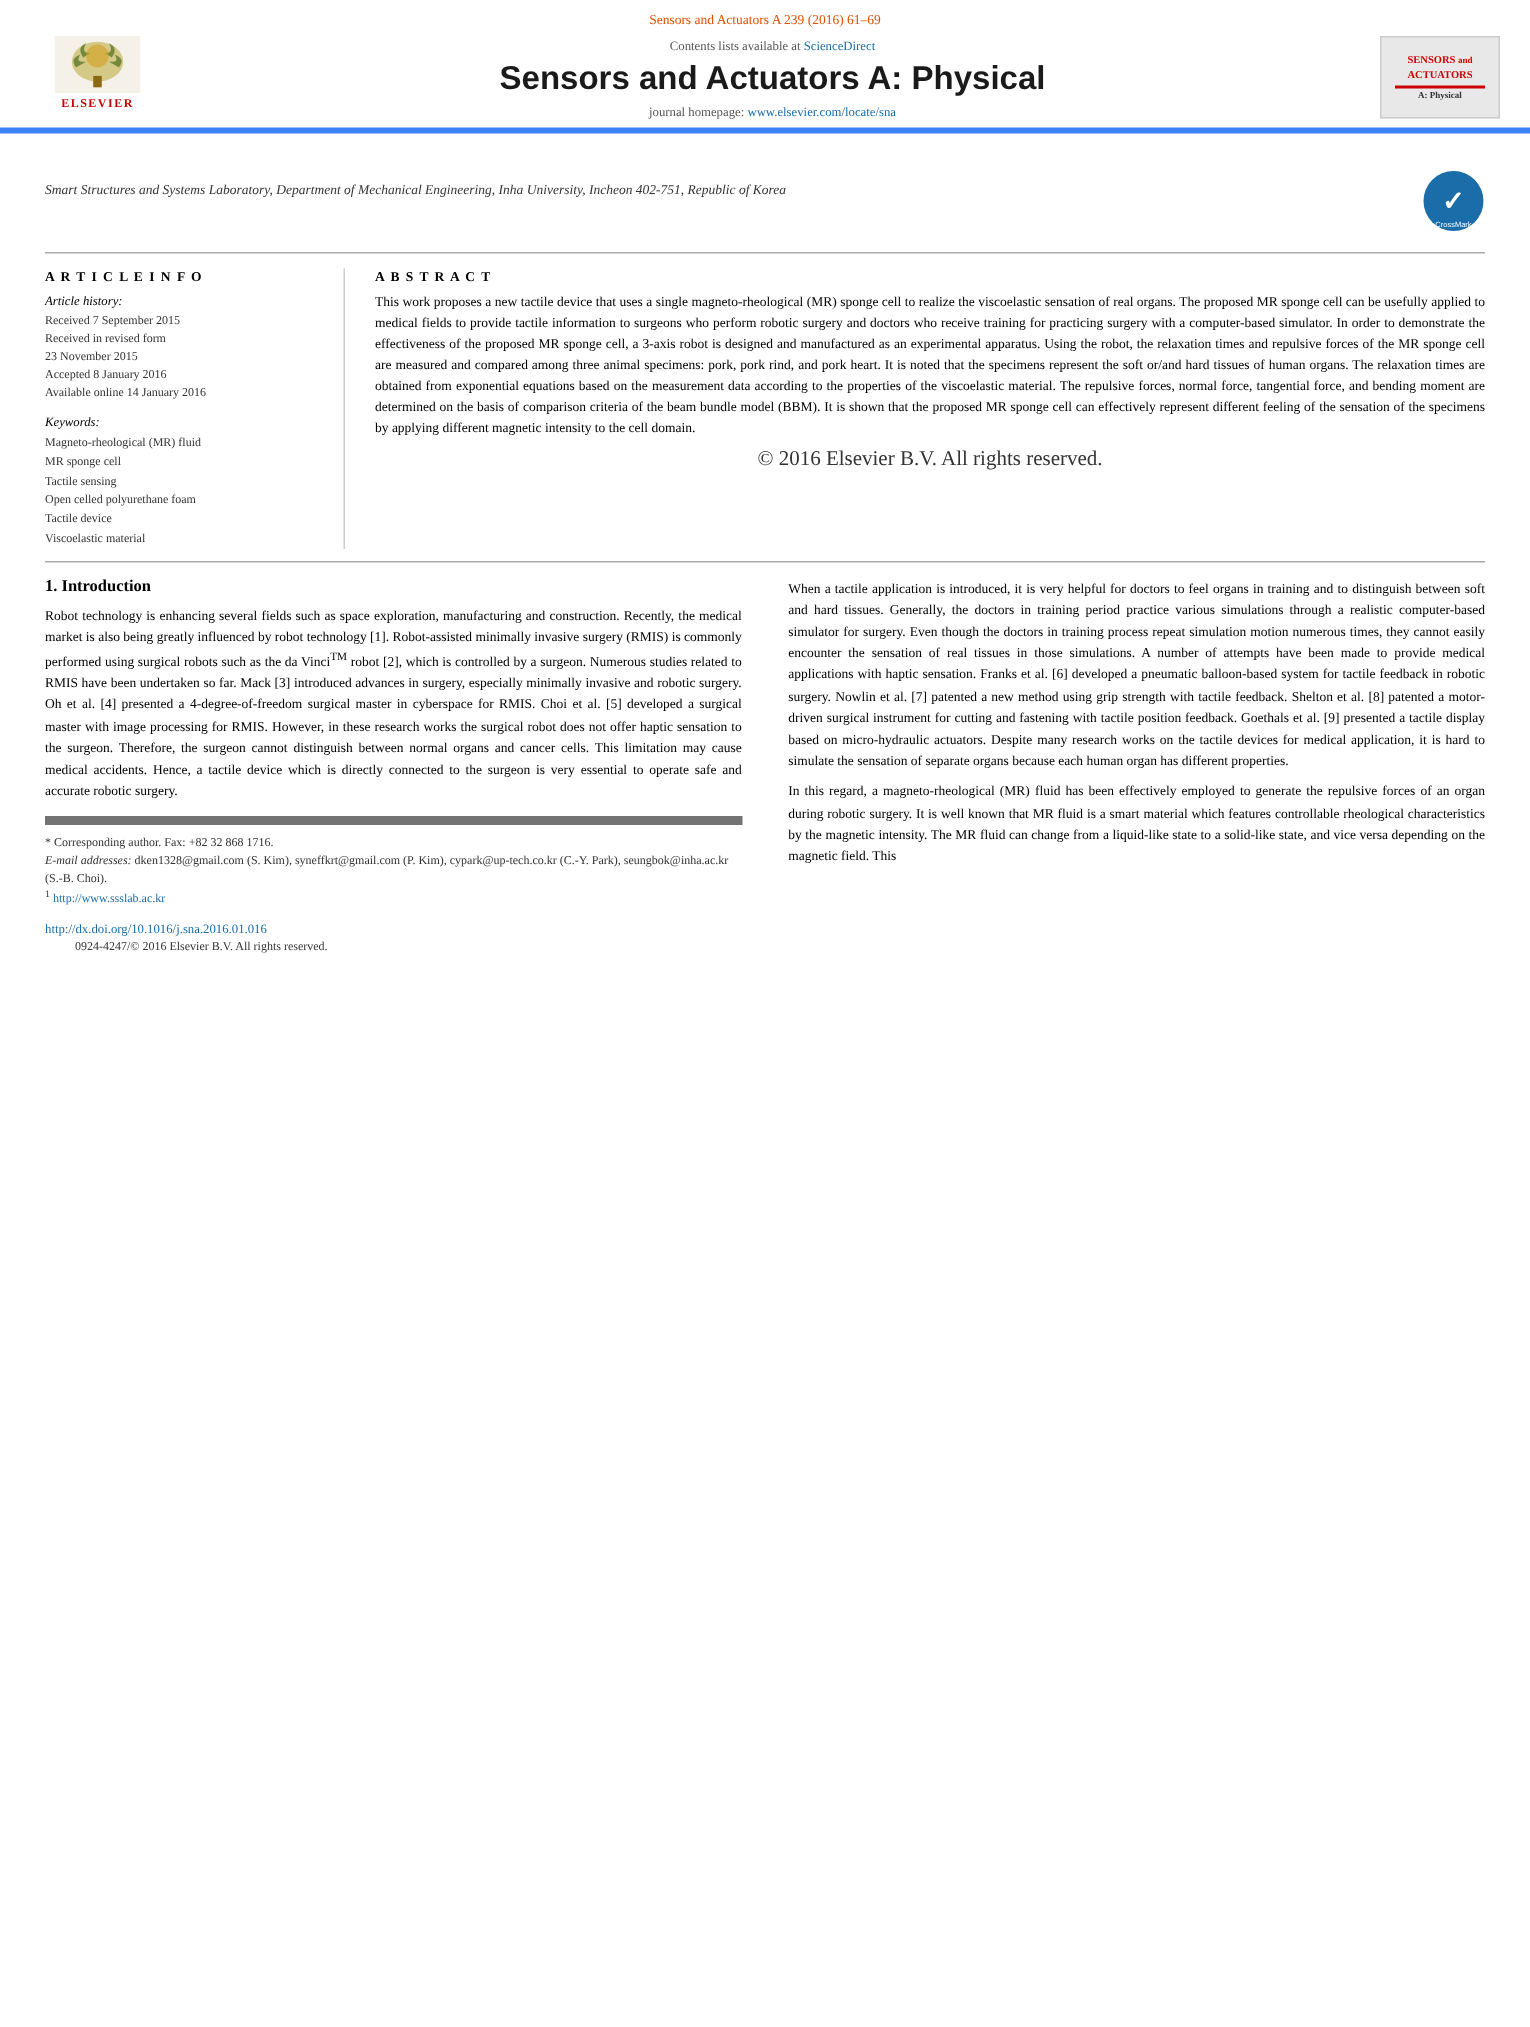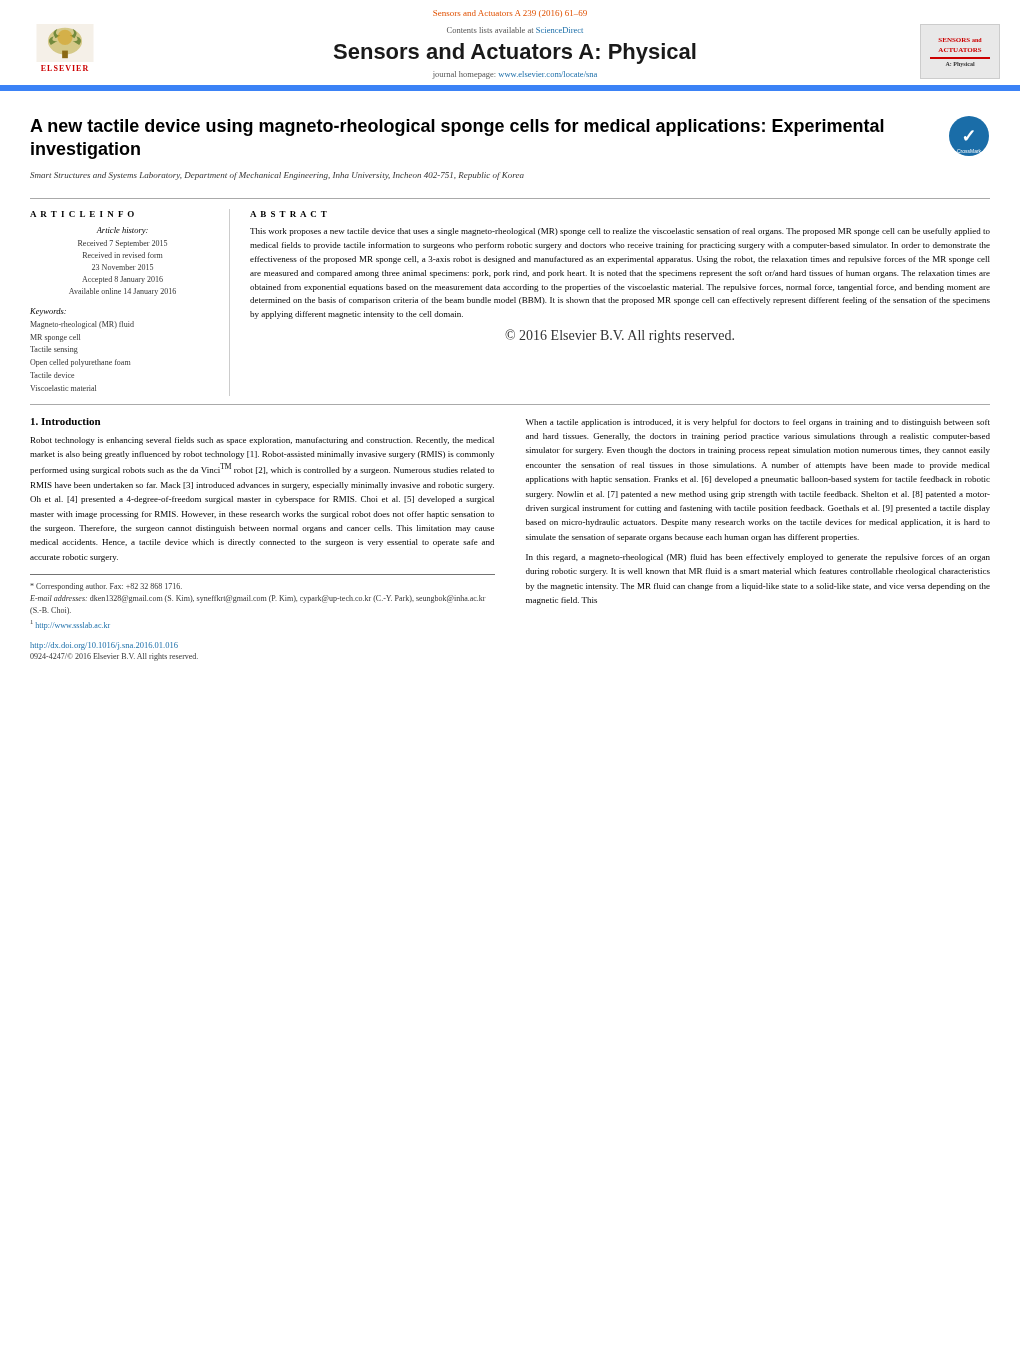--- a/index.html
+++ b/index.html
@@ -14,21 +14,21 @@
 
     .page {
       width: 1020px;
       min-height: 1351px;
       background: #fff;
       padding: 0;
     }
 
     
     .journal-header {
-      border-bottom: 6px solid #3b82f6;
+      border-bottom: 4px solid #3b82f6;
       padding: 8px 20px 6px 20px;
     }
 
     .top-bar {
       text-align: center;
       font-size: 9px;
       color: #e05000;
       margin-bottom: 6px;
     }
 
@@ -170,21 +170,20 @@
     .article-info-label {
       font-size: 9px;
       font-variant: small-caps;
       font-weight: bold;
       letter-spacing: 1px;
       margin-bottom: 6px;
     }
 
     .history-section {
       margin-bottom: 8px;
-      text-align: center;
     }
 
     .history-title {
       font-size: 8.5px;
       font-style: italic;
       margin-bottom: 3px;
     }
 
     .history-item {
       font-size: 8px;
@@ -258,41 +257,42 @@
 
     .body-text {
       font-size: 9px;
       line-height: 1.6;
       text-align: justify;
       color: #000;
       margin-bottom: 6px;
     }
 
     .footnote-section {
-      border-top: 1px solid #737373;
+      border-top: 6px solid #737373;
       margin-top: 10px;
       padding-top: 6px;
     }
 
     .footnote-text {
       font-size: 8px;
       color: #333;
       line-height: 1.5;
     }
 
     .doi-line {
       font-size: 8.5px;
       color: #1a6da8;
       margin-top: 4px;
     }
 
     .copyright-footer {
       font-size: 8px;
       color: #333;
       margin-top: 2px;
+      margin-left: 20px;
     }
 
     a {
       color: #1a6da8;
       text-decoration: none;
     }
   </style>
 </head>
 <body>
 
@@ -341,21 +341,20 @@
   </div>
 
   <div class="article-area">
 
     <div class="journal-ref">
       
     </div>
 
     <div class="title-section">
       <div style="flex:1;padding-right:16px;">
-        <div class="article-title">A new tactile device using magneto-rheological sponge cells for medical applications: Experimental investigation</div>
         <div style="margin-top:8px;">
           <div class="affiliation-line">Smart Structures and Systems Laboratory, Department of Mechanical Engineering, Inha University, Incheon 402-751, Republic of Korea</div>
         </div>
       </div>
 
       <div>
         <svg width="42" height="42" viewBox="0 0 42 42">
           <circle cx="21" cy="21" r="20" fill="#1a6da8"></circle>
           <text x="21" y="27" font-size="18" text-anchor="middle" fill="white" font-family="Arial" font-weight="bold">✓</text>
           <text x="21" y="38" font-size="5" text-anchor="middle" fill="white" font-family="Arial">CrossMark</text>

